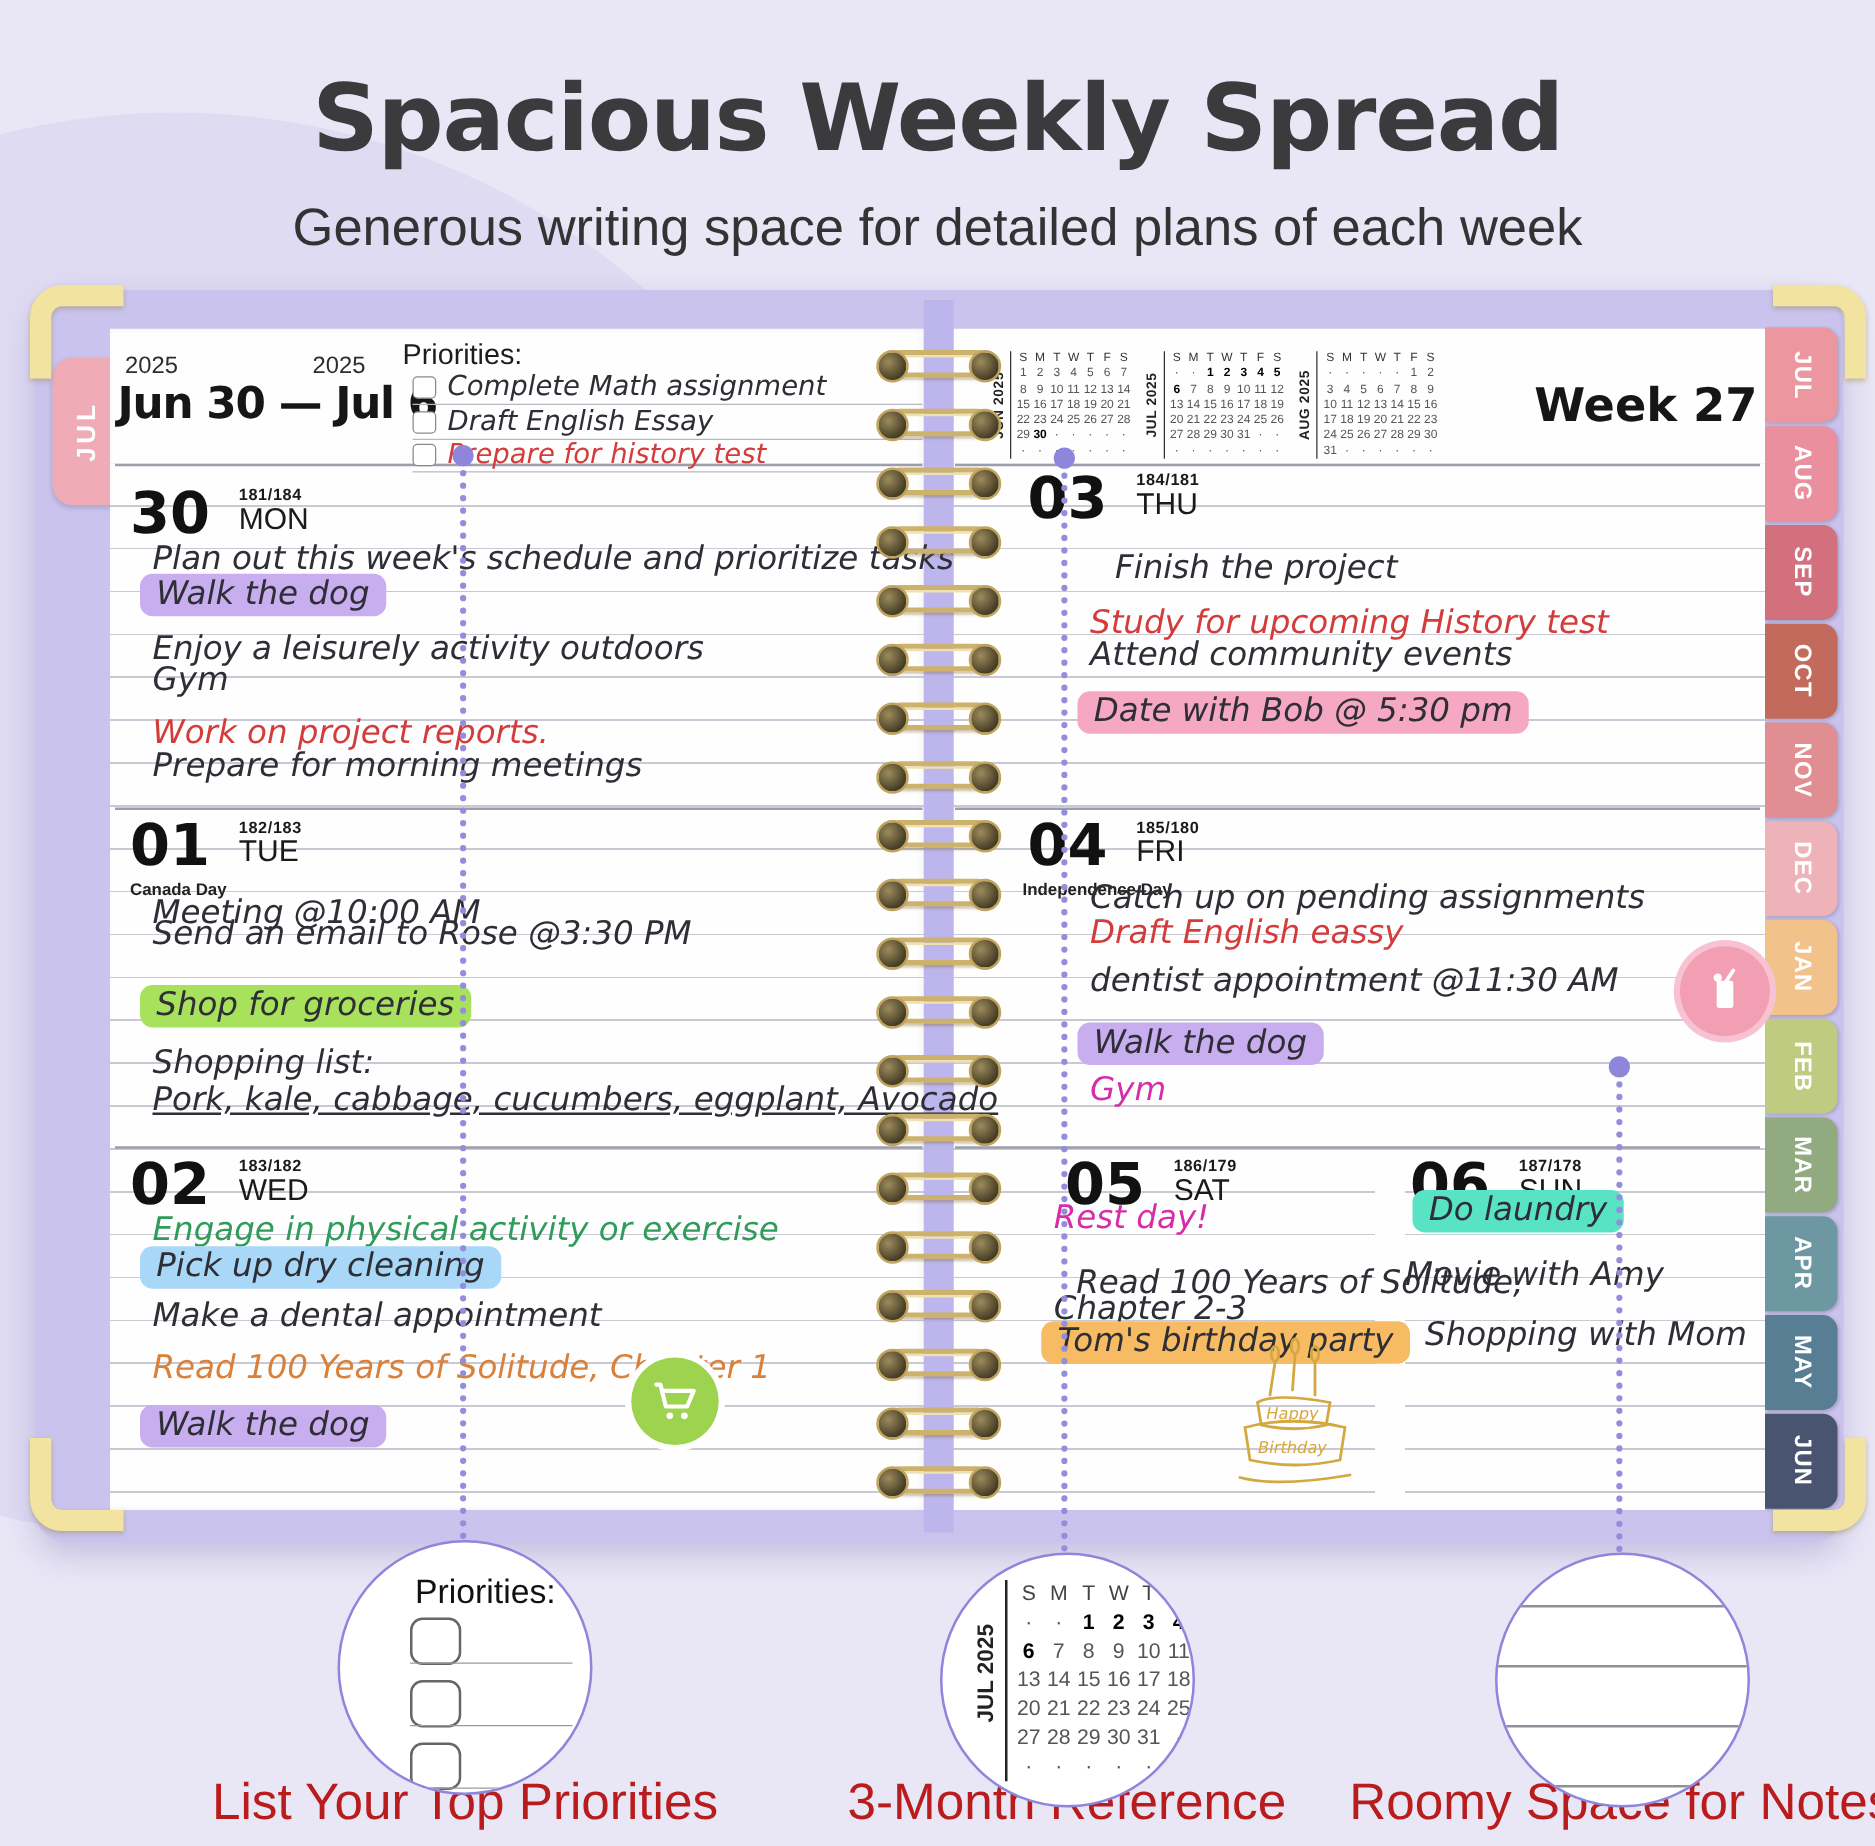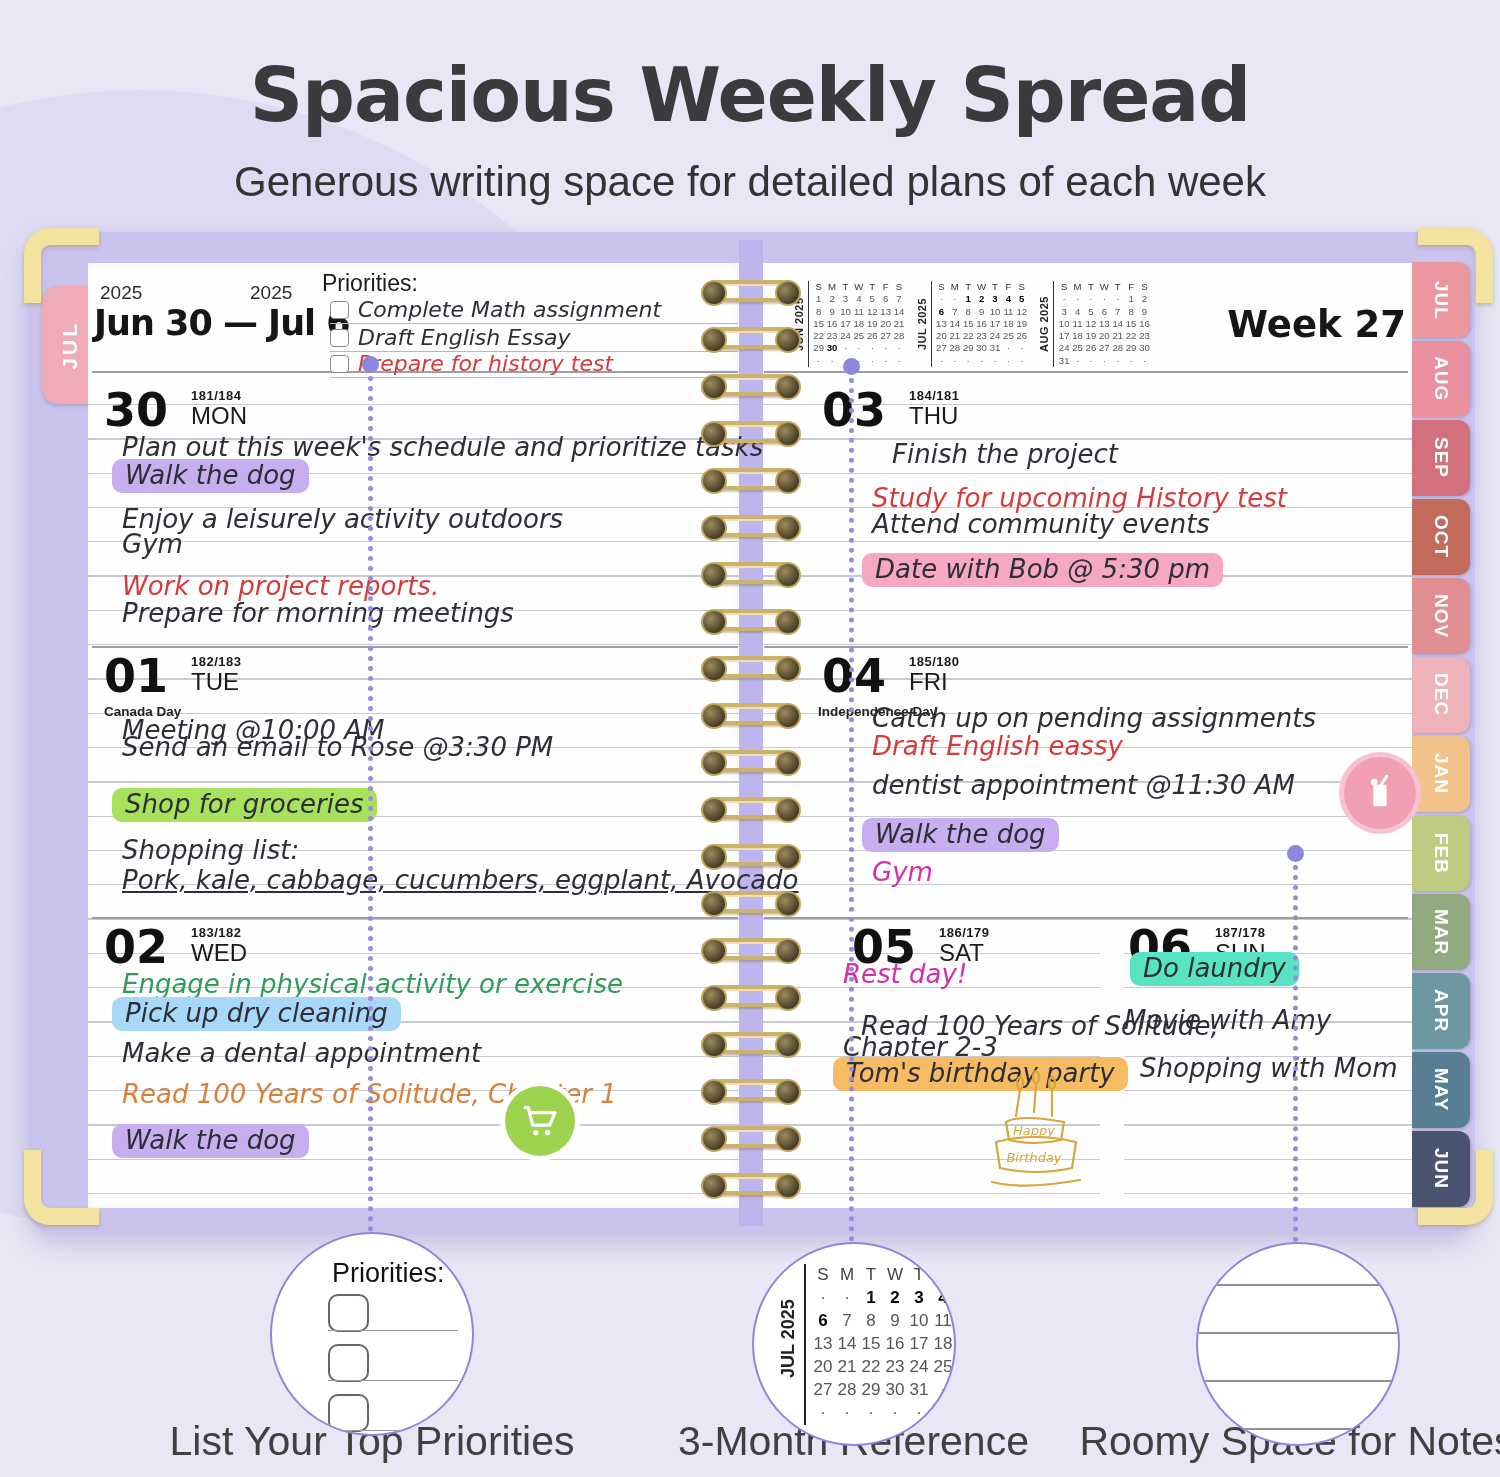--- a/index.html
+++ b/index.html
@@ -101,21 +101,21 @@
   .badge{position:absolute;border-radius:50%;display:flex;align-items:center;justify-content:center;z-index:6;}
   .badge.cart{left:505px;top:1086px;width:70px;height:70px;background:#9ed34f;box-shadow:0 0 0 5px #fff;}
   .badge.drink{left:1344px;top:757px;width:72px;height:72px;background:#f29fb4;box-shadow:0 0 0 5px #f7c3d2;}
   .cake{position:absolute;left:972px;top:1068px;z-index:6;}
 
   
   .dot{position:absolute;width:17px;height:17px;border-radius:50%;background:#8d86db;z-index:9;}
   .dotline{position:absolute;width:0;border-left:5px dotted #948ddc;z-index:9;}
   .callout{position:absolute;width:200px;height:200px;border-radius:50%;background:#fff;
            border:2.5px solid #8d86db;z-index:10;overflow:hidden;}
-  .caption{position:absolute;top:1418px;font-size:41px;color:#404040;text-align:center;z-index:6;
+  .caption{position:absolute;top:1418px;font-size:41px;color:#b91c1c;text-align:center;z-index:6;
            font-family:"Liberation Sans",sans-serif;}
   .c1-label{position:absolute;left:60px;top:24px;font-size:27px;color:#111;}
   .cbrow{position:absolute;left:56px;height:50px;}
   .cbrow .big-cb{position:absolute;left:0;top:0;width:37px;height:34px;border:2px solid #666;
                  border-radius:10px;background:#fff;}
   .cbrow .cline{position:absolute;left:0px;top:36px;width:130px;height:1.3px;background:#9a9aa5;}
   .ccal{position:absolute;left:24px;top:20px;display:flex;}
   .ccal .mtitle{writing-mode:vertical-rl;transform:rotate(180deg);font-size:18px;font-weight:bold;
                 color:#222;margin-right:5px;height:150px;text-align:center;}
   .ccal .mgrid{border-left:2px solid #222;padding-left:5px;display:grid;
@@ -456,21 +456,21 @@
     </span>
 </div>
 <div class="holiday" style="left:104px;top:704px;">Canada Day</div>
 <div class="day-head" style="left:104px;top:925px;">
   <span class="dnum">02</span>
   <span class="dmeta">
       <span class="doy">183/182</span>
   <span class="ddow">WED</span>
     </span>
 </div>
-<div class="day-head" style="left:822px;top:388px;">
+<div class="day-head" style="left:822px;top:376px;">
   <span class="dnum">03</span>
   <span class="dmeta">
       <span class="doy">184/181</span>
   <span class="ddow">THU</span>
     </span>
 </div>
 <div class="day-head" style="left:822px;top:654px;">
   <span class="dnum">04</span>
   <span class="dmeta">
       <span class="doy">185/180</span>

